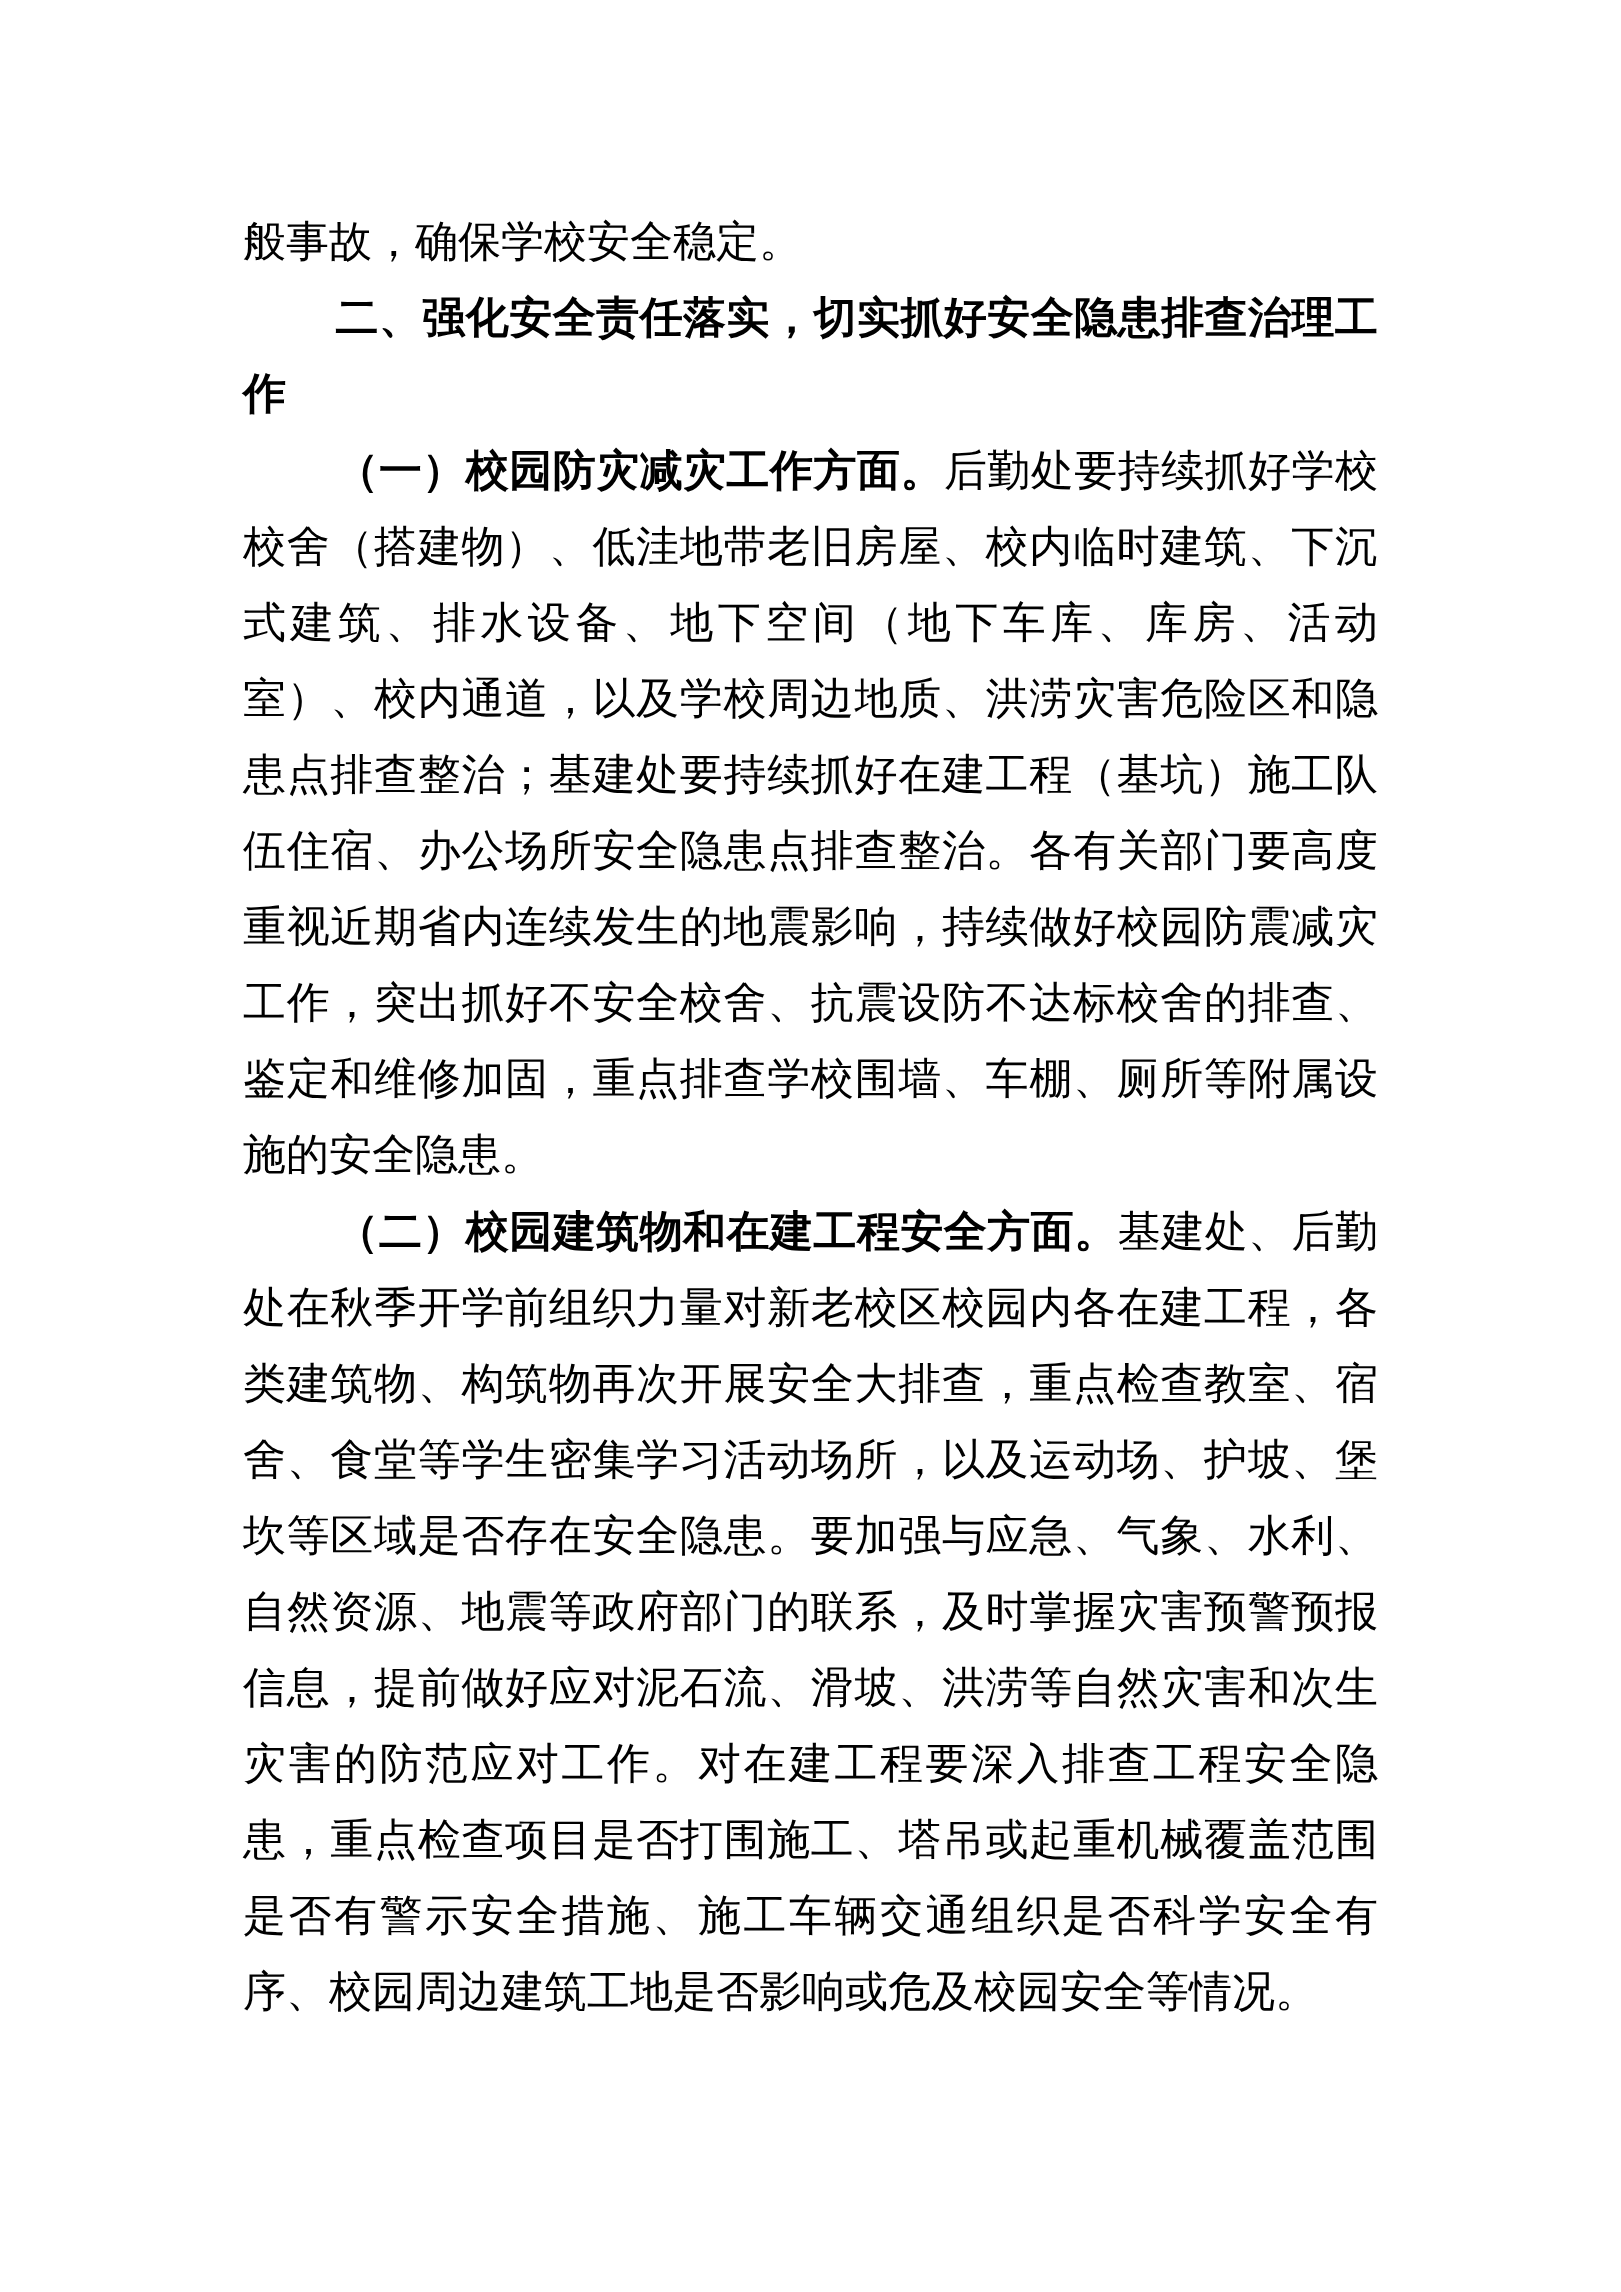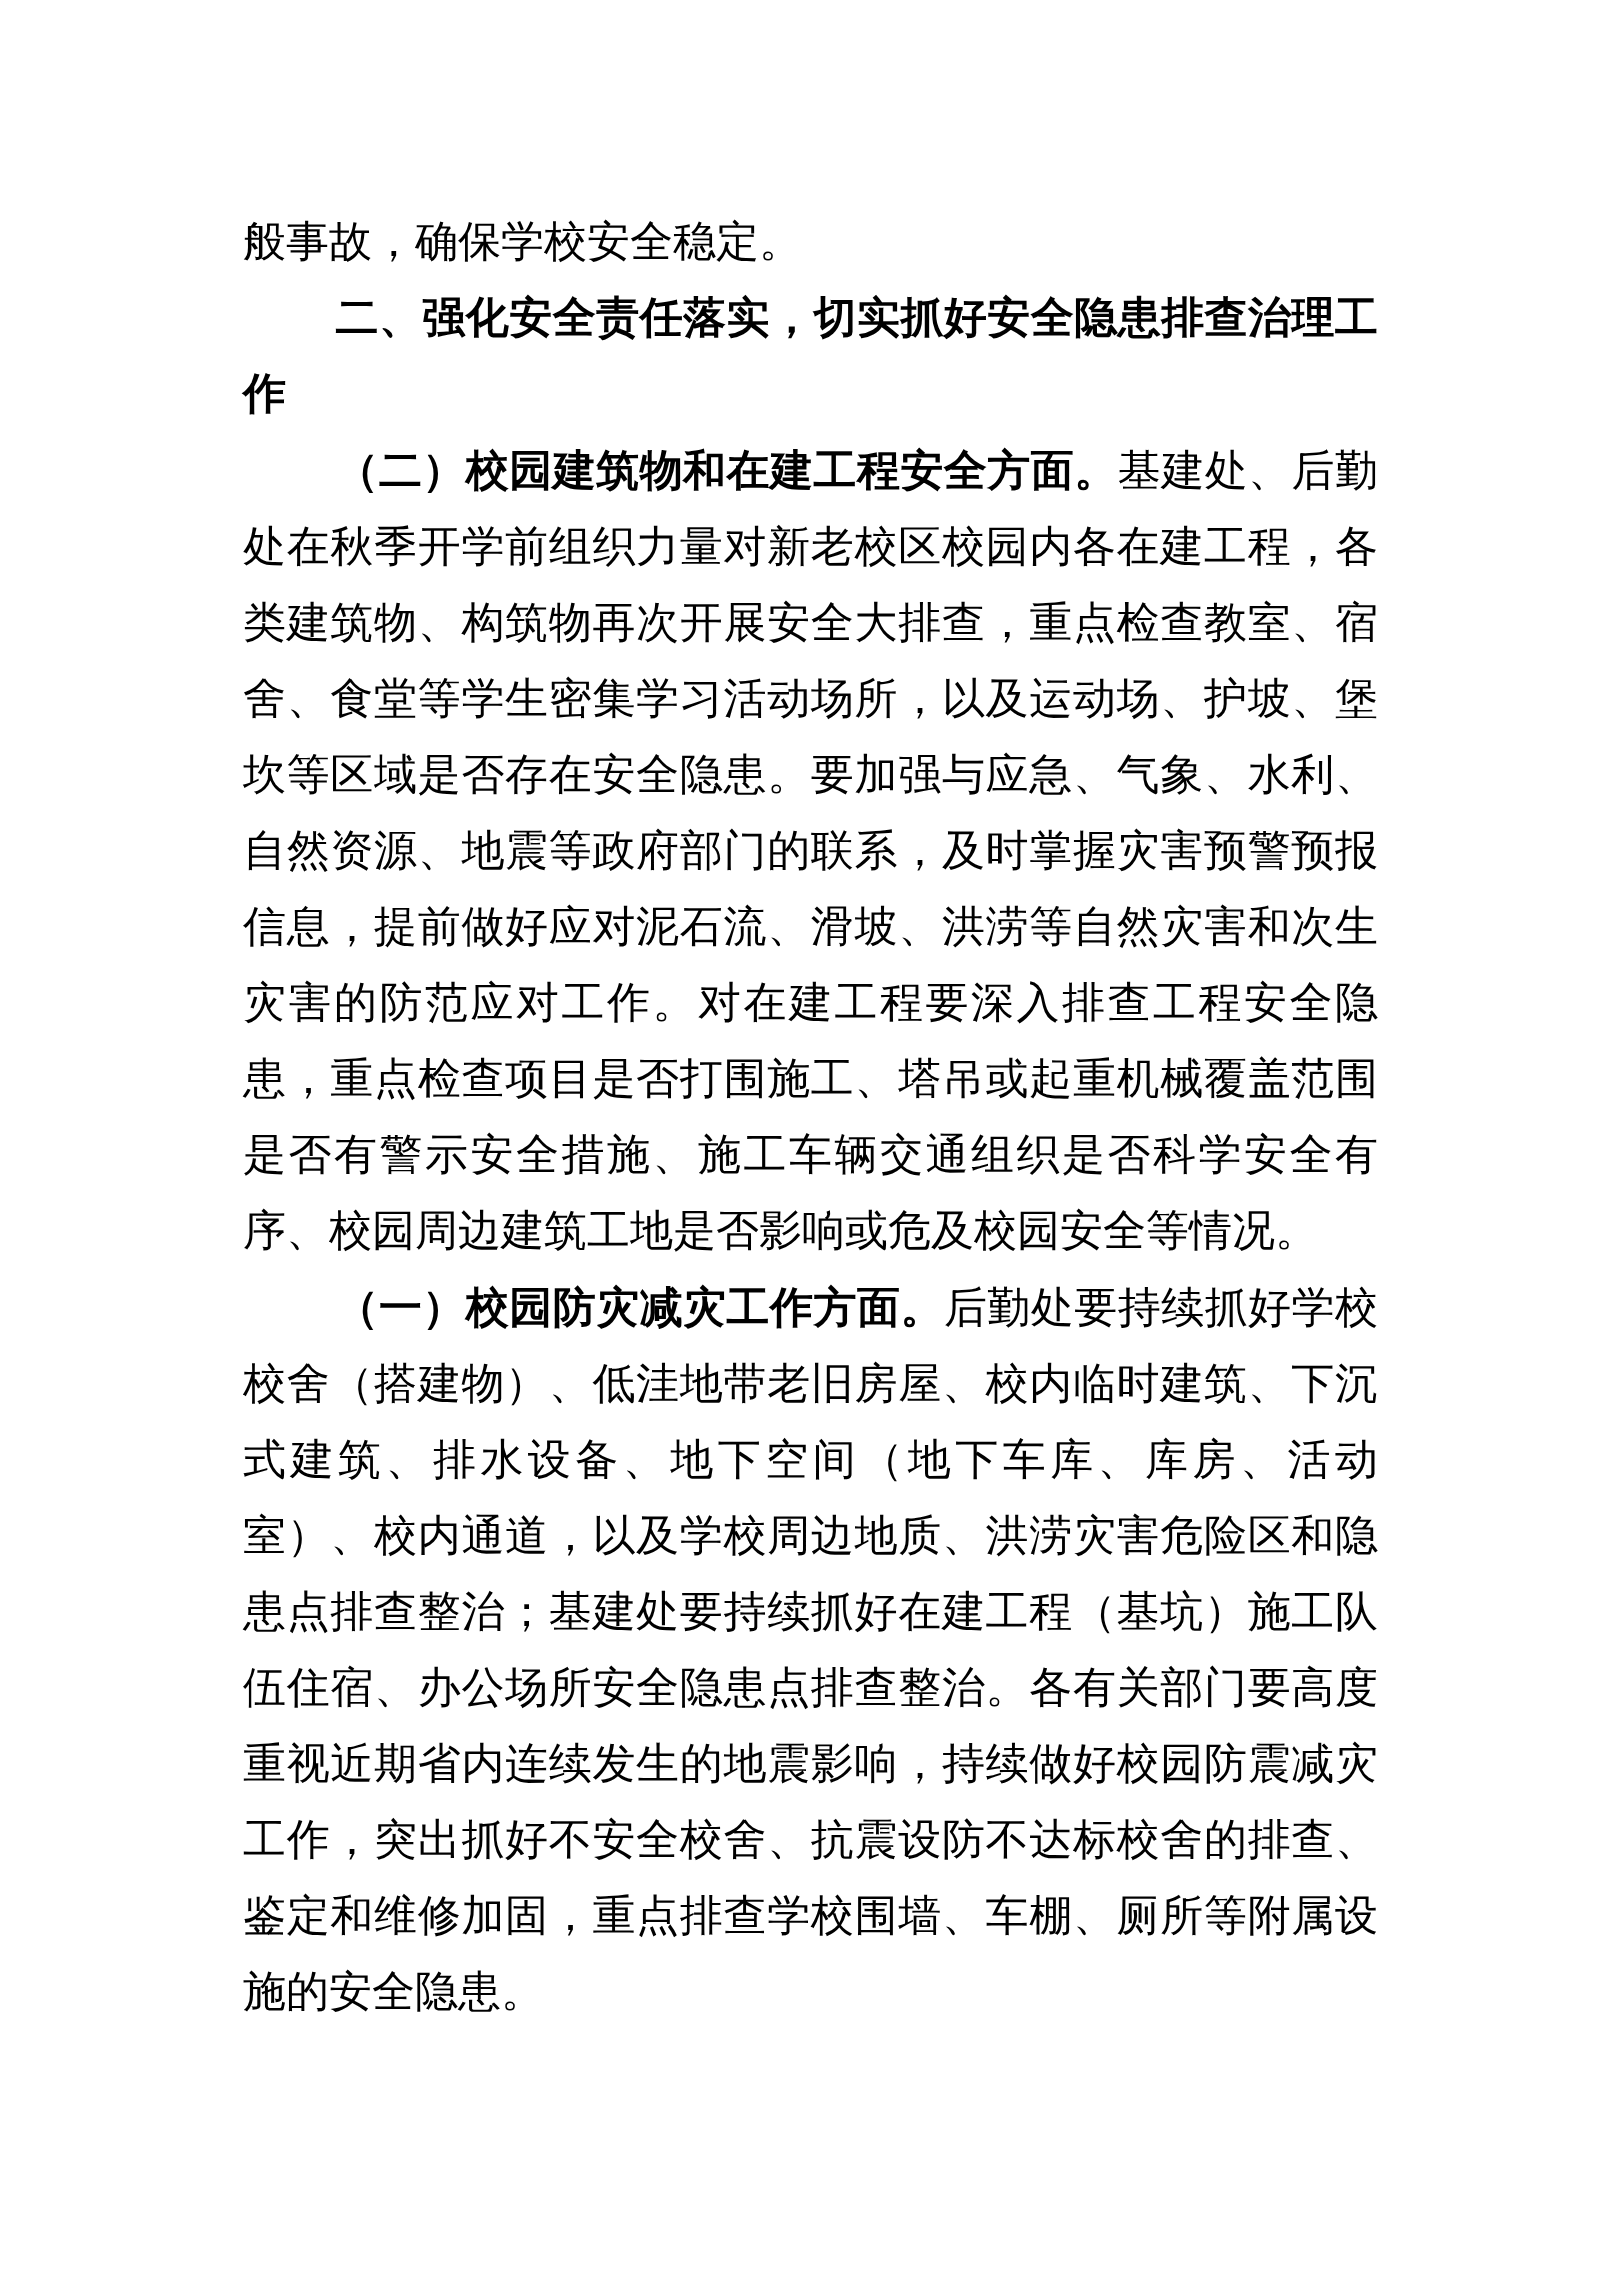--- a/index.html
+++ b/index.html
@@ -47,19 +47,19 @@
 </head>
 <body>
 
 <div class="page">
   <div class="content">
 
     <p class="no-indent"><span>般事故，确保学校安全稳定。</span></p>
 
     <p class="heading"><span>二、强化安全责任落实，切实抓好安全隐患排查治理工作</span></p>
 
+    <p><span class="lead">（一）校园防灾减灾工作方面。</span><span>后勤处要持续抓好学校校舍（搭建物）、低洼地带老旧房屋、校内临时建筑、下沉式建筑、排水设备、地下空间（地下车库、库房、活动室）、校内通道，以及学校周边地质、洪涝灾害危险区和隐患点排查整治；基建处要持续抓好在建工程（基坑）施工队伍住宿、办公场所安全隐患点排查整治。各有关部门要高度重视近期省内连续发生的地震影响，持续做好校园防震减灾工作，突出抓好不安全校舍、抗震设防不达标校舍的排查、鉴定和维修加固，重点排查学校围墙、车棚、厕所等附属设施的安全隐患。</span></p>
+
     <p><span class="lead">（二）校园建筑物和在建工程安全方面。</span><span>基建处、后勤处在秋季开学前组织力量对新老校区校园内各在建工程，各类建筑物、构筑物再次开展安全大排查，重点检查教室、宿舍、食堂等学生密集学习活动场所，以及运动场、护坡、堡坎等区域是否存在安全隐患。要加强与应急、气象、水利、自然资源、地震等政府部门的联系，及时掌握灾害预警预报信息，提前做好应对泥石流、滑坡、洪涝等自然灾害和次生灾害的防范应对工作。对在建工程要深入排查工程安全隐患，重点检查项目是否打围施工、塔吊或起重机械覆盖范围是否有警示安全措施、施工车辆交通组织是否科学安全有序、校园周边建筑工地是否影响或危及校园安全等情况。</span></p>
-
-    <p><span class="lead">（一）校园防灾减灾工作方面。</span><span>后勤处要持续抓好学校校舍（搭建物）、低洼地带老旧房屋、校内临时建筑、下沉式建筑、排水设备、地下空间（地下车库、库房、活动室）、校内通道，以及学校周边地质、洪涝灾害危险区和隐患点排查整治；基建处要持续抓好在建工程（基坑）施工队伍住宿、办公场所安全隐患点排查整治。各有关部门要高度重视近期省内连续发生的地震影响，持续做好校园防震减灾工作，突出抓好不安全校舍、抗震设防不达标校舍的排查、鉴定和维修加固，重点排查学校围墙、车棚、厕所等附属设施的安全隐患。</span></p>
 
   </div>
 </div>
 
 
 </body></html>

